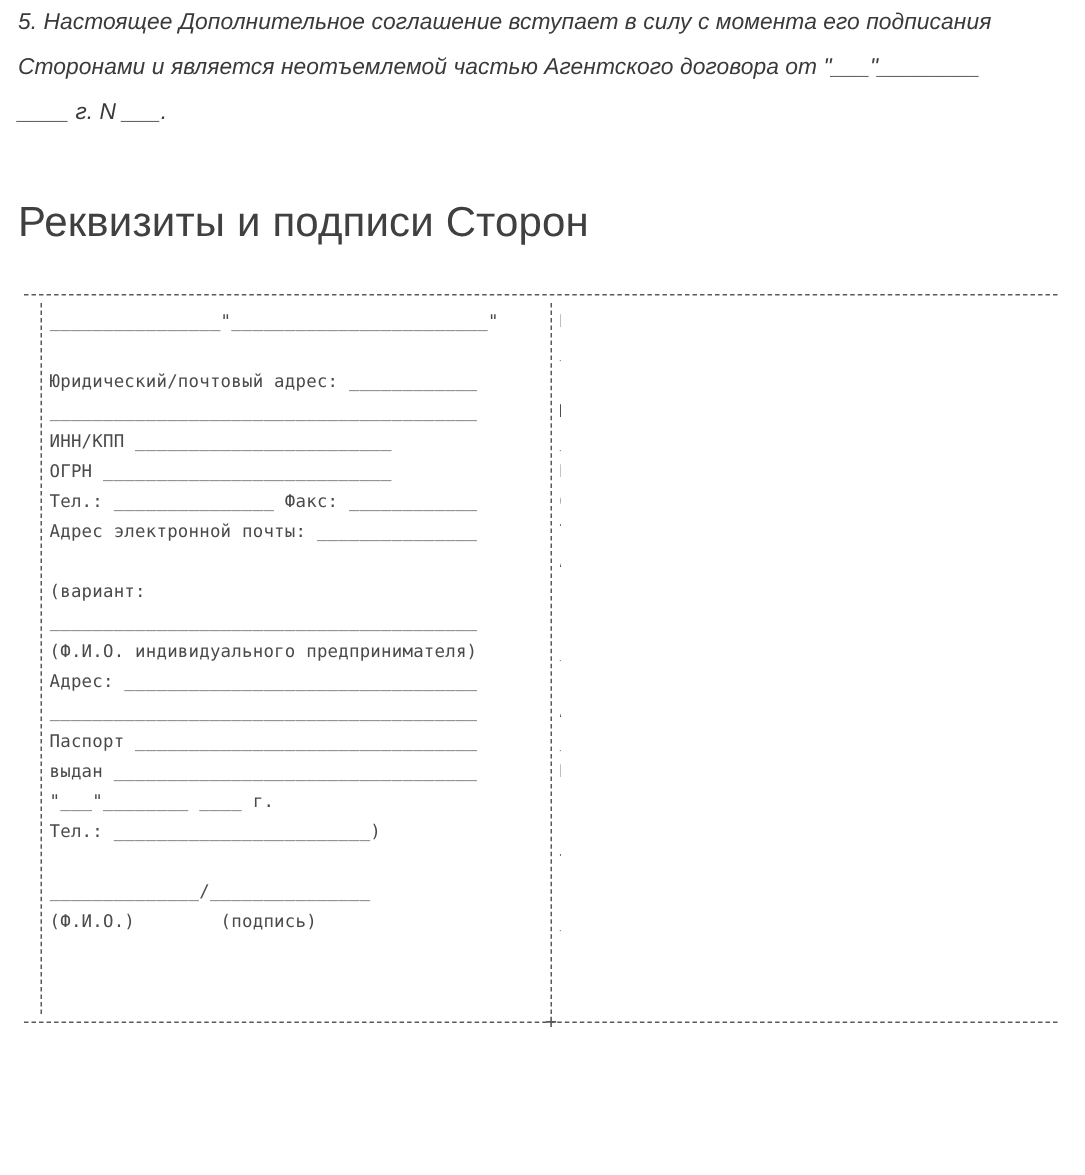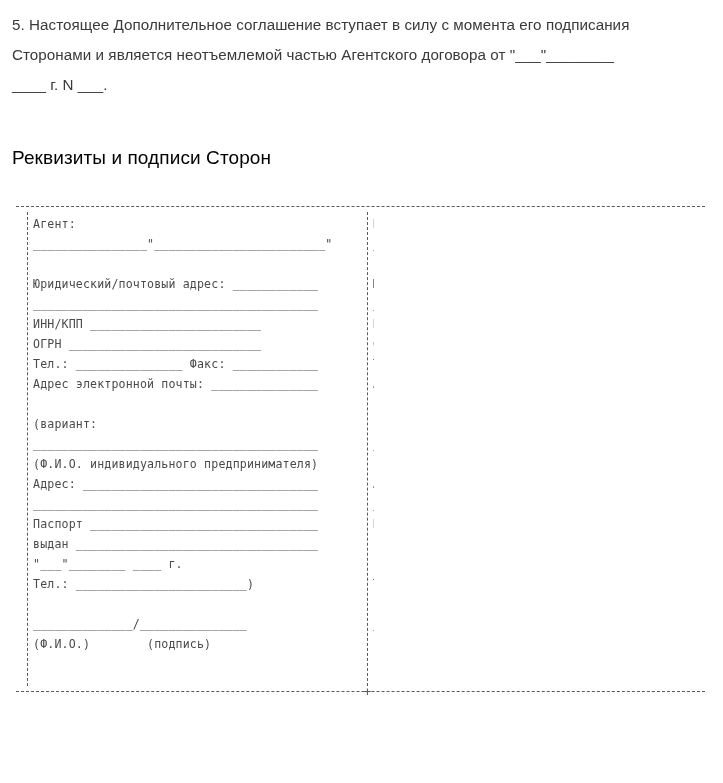--- a/index.html
+++ b/index.html
@@ -19,40 +19,40 @@
   .page {
     position: relative;
     width: 723px;
     height: 783px;
     box-sizing: border-box;
     padding: 0 12px;
   }
 
   
   .clauses {
-    padding-top: 10px;
+    font-style: italic;
   }
   .clause {
     font-family: "Liberation Sans", sans-serif;
     font-size: 15.2px;
     line-height: 30px;
     color: #3a3a3a;
     letter-spacing: 0.05px;
     margin: 0 0 26px 0;
     text-align: left;
     white-space: pre-wrap;
   }
   .clause:last-child { margin-bottom: 0; }
 
   
   .section-heading {
     font-family: "Liberation Sans", sans-serif;
-    font-size: 19px;
+    font-size: 28px;
     font-weight: 400;
-    color: #000000;
+    color: #404040;
     margin: 0;
     padding-top: 42px;
     letter-spacing: 0.1px;
     line-height: 32px;
   }
 
   
   .requisites {
     position: relative;
     margin-top: 32px;
@@ -142,21 +142,20 @@
 
   <section class="requisites">
     <div class="req-border-top"></div>
     <div class="req-divider-left"></div>
     <div class="req-divider-mid"></div>
     <div class="req-border-bottom"></div>
     <div class="req-cross">+</div>
 
     <div class="req-columns">
       <div class="req-col req-col--left">
-          <div class="req-line">Агент:</div>
           <div class="req-line">________________"________________________"</div>
           <div class="req-line req-line--blank">&nbsp;</div>
           <div class="req-line">Юридический/почтовый адрес: ____________</div>
           <div class="req-line">________________________________________</div>
           <div class="req-line">ИНН/КПП ________________________</div>
           <div class="req-line">ОГРН ___________________________</div>
           <div class="req-line">Тел.: _______________ Факс: ____________</div>
           <div class="req-line">Адрес электронной почты: _______________</div>
           <div class="req-line req-line--blank">&nbsp;</div>
           <div class="req-line">(вариант:</div>

